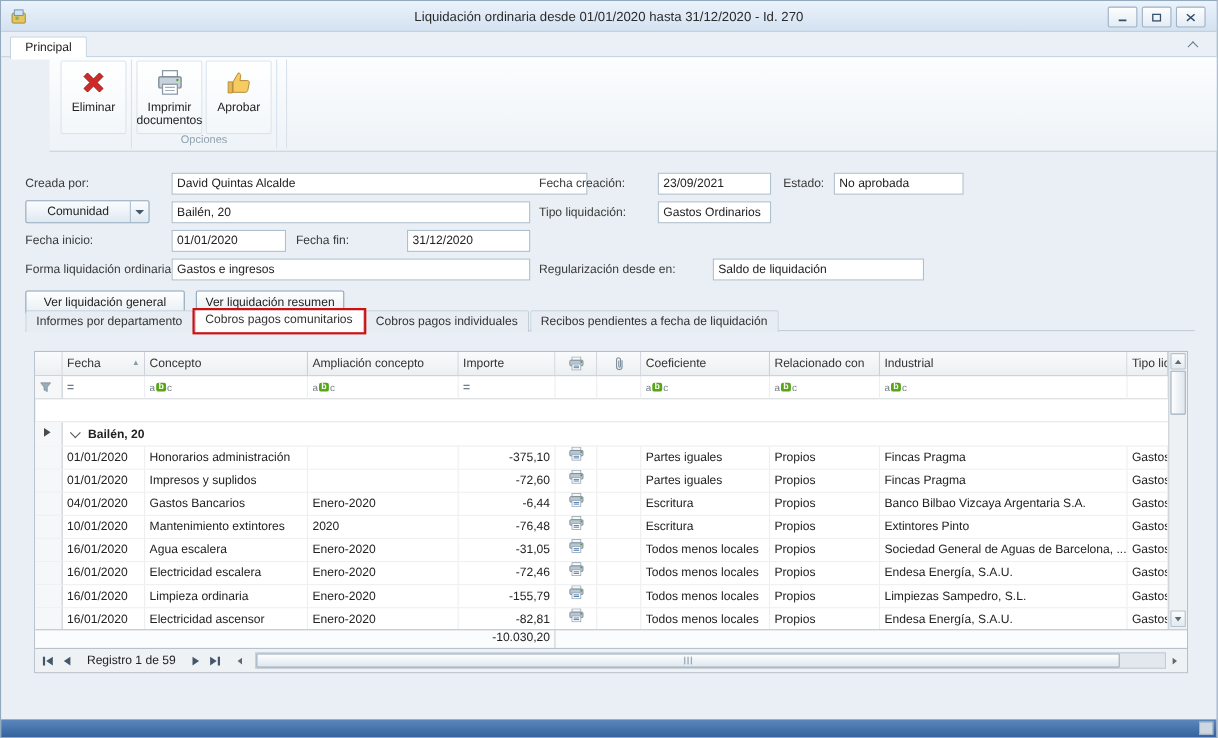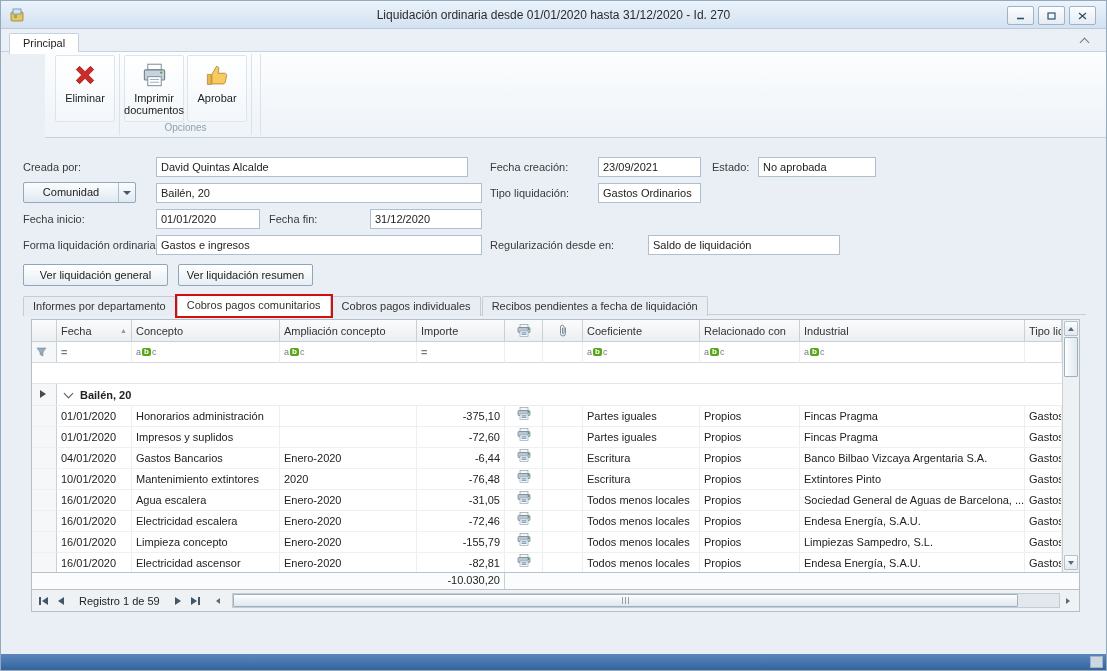--- a/index.html
+++ b/index.html
@@ -30,21 +30,21 @@
   .flabel{position:absolute;line-height:14px;color:#3a3a3a;white-space:nowrap;}
   .fld{position:absolute;height:20px;box-sizing:border-box;border:1px solid #aebfce;background:#fff;line-height:18px;padding:0 4px;overflow:hidden;white-space:nowrap;}
   .combo{position:absolute;height:21px;box-sizing:border-box;border:1px solid #93a9bd;border-radius:2px;background:linear-gradient(#fbfdfe,#dfe9f1);display:flex;align-items:stretch;}
   .combo-text{flex:1;text-align:center;line-height:19px;}
   .combo-arrow{width:16px;border-left:1px solid #aebfce;display:flex;align-items:center;justify-content:center;}
   .tri-dn{width:0;height:0;border-left:4px solid transparent;border-right:4px solid transparent;border-top:4px solid #44586c;}
 
   .btn{position:absolute;height:22px;box-sizing:border-box;border:1px solid #8fa5b8;border-radius:2px;background:linear-gradient(#ffffff,#e7eef4);line-height:20px;text-align:center;color:#222;}
 
   
-  .tabstrip{position:absolute;left:22px;top:294px;width:1063px;height:20px;border-bottom:1px solid #c2cdd6;box-sizing:border-box;white-space:nowrap;}
+  .tabstrip{position:absolute;left:22px;top:280px;width:1063px;height:20px;border-bottom:1px solid #c2cdd6;box-sizing:border-box;white-space:nowrap;}
   .ptab{display:inline-block;height:19px;line-height:18px;padding:0 9px;margin-right:1px;margin-top:1px;background:#e7edf2;border:1px solid #c2cdd6;border-bottom:none;border-radius:2px 2px 0 0;vertical-align:bottom;color:#333;}
   .ptab.active{background:#fff;height:20px;line-height:19px;margin-top:0;position:relative;}
   .red-box{position:absolute;left:-3px;right:-3px;top:-2px;bottom:-2px;border:2px solid #cf1010;pointer-events:none;}
 
   
   .grid{position:absolute;left:30px;top:318px;width:1047px;height:291px;background:#fff;border:1px solid #b4bfc9;}
   .grid-main{position:absolute;left:0;top:0;width:1030px;}
   .g-row{display:flex;width:1030px;}
   .gc{box-sizing:border-box;padding:0 4px;overflow:hidden;white-space:nowrap;flex:none;}
   .c-ind{width:25px;} .c-fecha{width:75px;} .c-concepto{width:148px;} .c-amp{width:137px;}
@@ -172,21 +172,21 @@
       </div>
       <div class="rb-cap">Opciones</div>
     </div>
     <div class="rb-group">
       <div class="rb-cap"></div>
     </div>
   </div>
 
   <div class="form-area">
     <span class="flabel" style="left:22px;top:22px;">Creada por:</span>
-    <div class="fld" style="left:155px;top:19px;width:312px;">David Quintas Alcalde</div>
+    <div class="fld" style="left:155px;top:19px;width:378px;">David Quintas Alcalde</div>
     <span class="flabel" style="left:489px;top:22px;">Fecha creación:</span>
     <div class="fld" style="left:597px;top:19px;width:103px;">23/09/2021</div>
     <span class="flabel" style="left:711px;top:22px;">Estado:</span>
     <div class="fld" style="left:757px;top:19px;width:118px;">No aprobada</div>
 
     <div class="combo" style="left:22px;top:44px;width:113px;">
       <span class="combo-text">Comunidad</span>
       <span class="combo-arrow">
           <span class="tri-dn"></span>
         </span>
@@ -429,21 +429,21 @@
 </div>
             <div class="gc c-ic2"></div>
             <div class="gc c-coef">Todos menos locales</div>
             <div class="gc c-rel">Propios</div>
             <div class="gc c-indus">Endesa Energía, S.A.U.</div>
             <div class="gc c-tipo">Gastos</div>
           </div>
           <div class="g-row g-data">
             <div class="gc c-ind ind"></div>
             <div class="gc c-fecha">16/01/2020</div>
-            <div class="gc c-concepto">Limpieza concepto</div>
+            <div class="gc c-concepto">Limpieza ordinaria</div>
             <div class="gc c-amp">Enero-2020</div>
             <div class="gc c-imp num">-155,79</div>
             <div class="gc c-ic1">
   <svg width="14" height="13" viewBox="0 0 14 13">
                 <rect x="3" y="0.5" width="8" height="3" fill="#f4f6f8" stroke="#90a0ac" stroke-width="0.7"></rect>
                 <rect x="1" y="3.5" width="12" height="5" rx="0.8" fill="#b9c6d0" stroke="#6d7e8b" stroke-width="0.7"></rect>
                 <rect x="3" y="7" width="8" height="5.3" fill="#fff" stroke="#90a0ac" stroke-width="0.7"></rect>
                 <path d="M4.5 8.8h5M4.5 10.3h5" stroke="#3a6ea8" stroke-width="0.8"></path>
                 <circle cx="11.4" cy="5" r="0.9" fill="#4ba52e"></circle>
               </svg>

